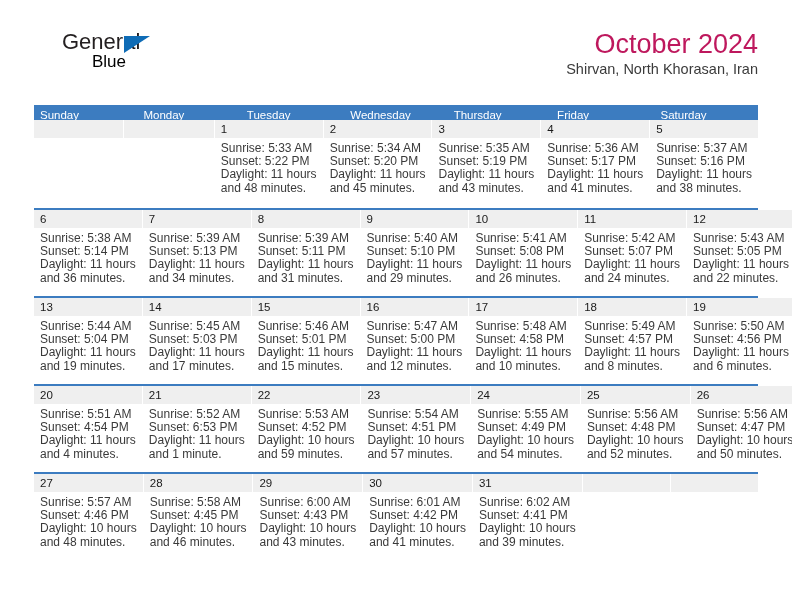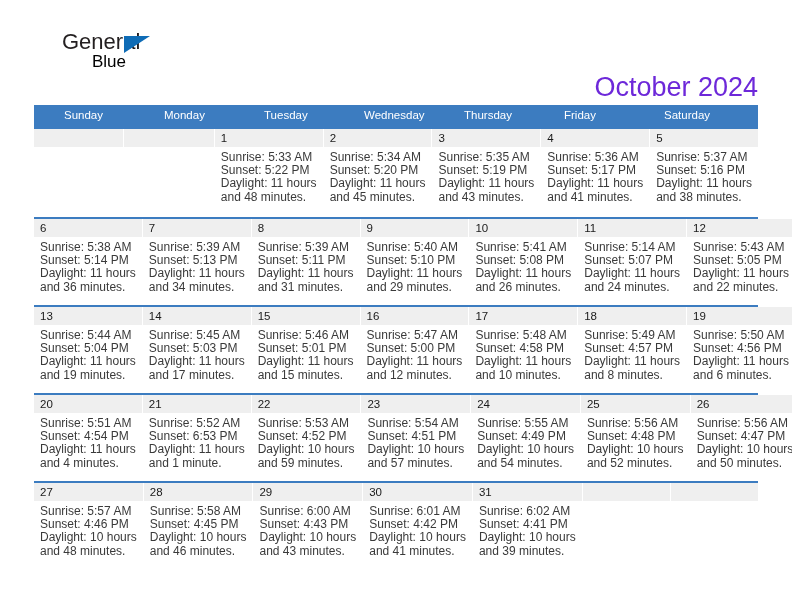--- a/index.html
+++ b/index.html
@@ -67,44 +67,42 @@
 
   .title-block {
     position: absolute;
     right: 0;
     top: 0;
     text-align: right;
   }
   .cal-title {
     font-size: 27px;
     font-weight: normal;
-    color: #6d28d9;
+    color: #be185d;
     line-height: 32px;
     white-space: nowrap;
-    margin-top: 43px;
   }
   .cal-subtitle {
     font-size: 14.5px;
     color: #3b3b3b;
     line-height: 18px;
     white-space: nowrap;
   }
 
   
   .calendar {
     position: absolute;
     left: 34px;
     top: 105px;
     width: 724px;
   }
   .dow-row {
     display: flex;
     background: #3c7cc0;
-    height: 24px;
-    padding-left: 24px;
+    height: 15px;
   }
   .dow {
     flex: 1 1 0;
     color: #ffffff;
     font-size: 11.5px;
     line-height: 21px;
     padding-left: 6px;
     box-sizing: border-box;
     white-space: nowrap;
     overflow: hidden;
@@ -280,21 +278,21 @@
             <div class="details">
               <div>Sunrise: 5:41 AM</div>
               <div>Sunset: 5:08 PM</div>
               <div>Daylight: 11 hours</div>
               <div>and 26 minutes.</div>
             </div>
           </div>
           <div class="cell">
             <span class="daynum">11</span>
             <div class="details">
-              <div>Sunrise: 5:14 AM</div>
+              <div>Sunrise: 5:42 AM</div>
               <div>Sunset: 5:07 PM</div>
               <div>Daylight: 11 hours</div>
               <div>and 24 minutes.</div>
             </div>
           </div>
           <div class="cell">
             <span class="daynum">12</span>
             <div class="details">
               <div>Sunrise: 5:43 AM</div>
               <div>Sunset: 5:05 PM</div>

